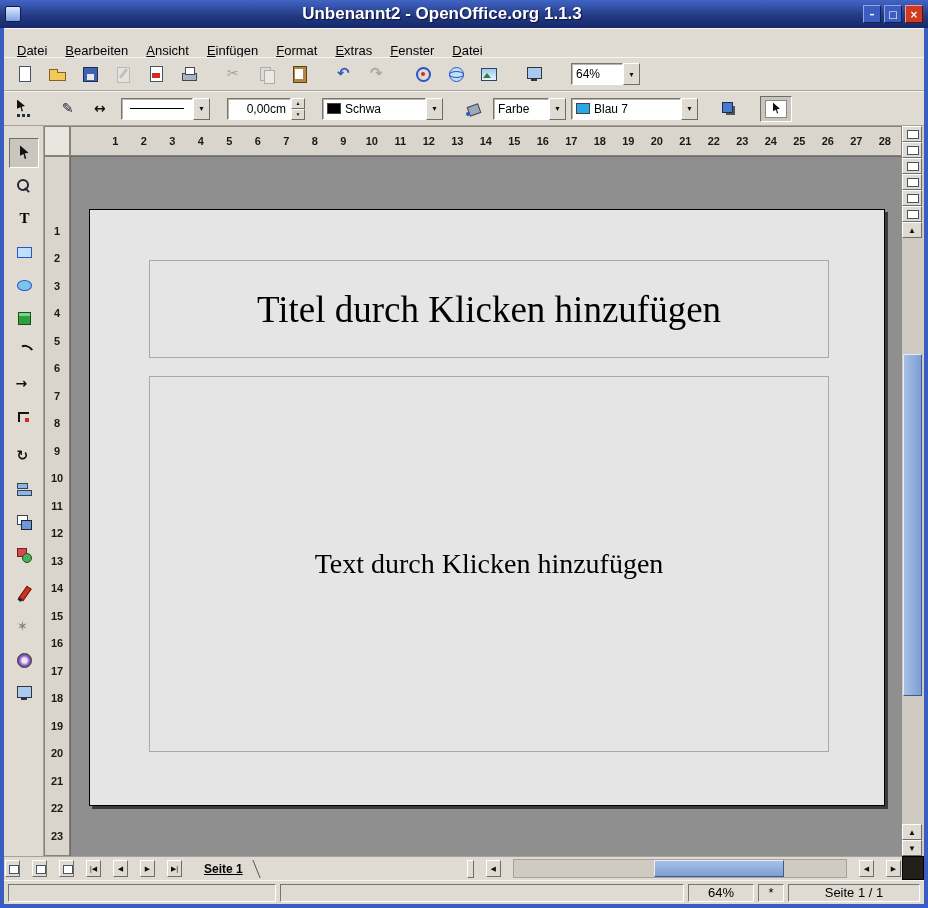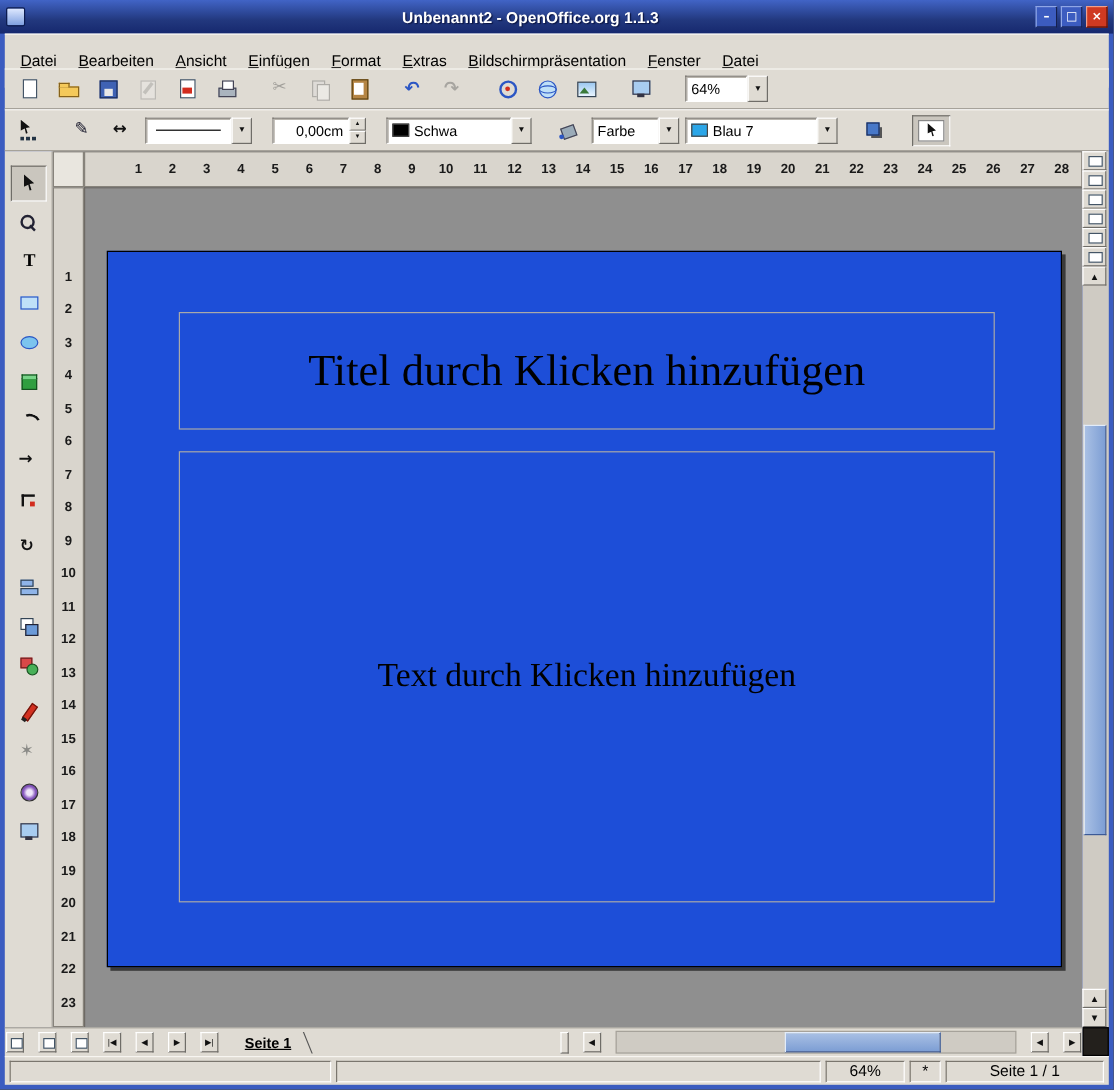--- a/index.html
+++ b/index.html
@@ -3,21 +3,21 @@
 <meta charset="utf-8">
 <style>
   html,body{margin:0;padding:0;background:#555}
   .app{position:relative;width:928px;height:908px;background:#3b5cc0;font-family:"Liberation Sans",sans-serif;overflow:hidden}
   .app *{box-sizing:border-box}
 
   
   .titlebar{position:absolute;left:0;top:0;width:928px;height:28px;
     background:linear-gradient(#4164c6,#22387e 60%,#16286e);display:flex;align-items:center;padding:0 5px}
   .win-icon{width:16px;height:16px;background:linear-gradient(#dfe9ff,#7fa0e0);border:1px solid #0c1c50;border-radius:2px;flex:none}
-  .win-title{flex:1;text-align:center;color:#fff;font-size:13px;font-weight:bold;text-shadow:1px 1px 1px #0a1440}
+  .win-title{flex:1;text-align:center;color:#fff;font-size:17px;font-weight:bold;text-shadow:1px 1px 1px #0a1440}
   .winbtns{display:flex;gap:3px}
   .wb{width:18px;height:18px;font:bold 10px "DejaVu Sans",sans-serif;color:#fff;display:flex;align-items:center;justify-content:center;
     background:#3c5cc0;border:1px solid;border-color:#8fa6e6 #14204e #14204e #8fa6e6;padding:0;cursor:default}
   .wb.close{background:#cf3a22;border-color:#f0a08c #5e1204 #5e1204 #f0a08c}
 
   
   .bar{position:absolute;left:4px;width:920px;background:#dfdbd3;border-top:1px solid #f7f5f1;border-bottom:1px solid #a6a29a}
   .menubar{top:28px;height:45px;display:flex;align-items:center;padding:16px 4px}
   .menu-item{padding:4px 9px;font-size:13px;color:#000;cursor:default}
   .menu-item::first-letter{text-decoration:underline}
@@ -53,21 +53,21 @@
 
   
   .left-toolbar{position:absolute;left:4px;top:126px;width:40px;height:730px;background:#dfdbd3;border-right:1px solid #a6a29a;
     display:flex;flex-direction:column;align-items:center;padding-top:12px}
   .dbtn{width:30px;height:30px;margin-bottom:3px;flex:none;display:flex;align-items:center;justify-content:center;background:transparent;border:1px solid transparent;padding:0}
   .dbtn.pressed{background:#cac6be;border-color:#6f6d68 #fff #fff #6f6d68}
   .gap-top{margin-top:6px}
 
   
   .canvas{position:absolute;left:70px;top:156px;width:832px;height:700px;background:#8f8f8f;border-top:1px solid #6e6a64;border-left:1px solid #6e6a64;overflow:hidden}
-  .slide{position:absolute;left:18px;top:52px;width:796px;height:597px;background:#1d4ed8;border:1px solid #000;box-shadow:3px 3px 0 #3a3a3a}
+  .slide{position:absolute;left:18px;top:52px;width:796px;height:597px;background:#e5e5e5;border:1px solid #000;box-shadow:3px 3px 0 #3a3a3a}
   .ph{position:absolute;border:1px solid #a9a9a9;display:flex;align-items:center;justify-content:center;text-align:center;color:#000}
   .title-ph{left:59px;top:50px;width:680px;height:98px;font:37px "Liberation Serif",serif}
   .text-ph{left:59px;top:166px;width:680px;height:376px;font:28px "Liberation Serif",serif}
 
   
   .vscroll{position:absolute;left:902px;top:126px;width:22px;height:730px;background:#cfcbc3;display:flex;flex-direction:column}
   .mv{width:20px;height:16px;flex:none;background:#dfdbd3;border:1px solid;border-color:#fff #6f6d68 #6f6d68 #fff;position:relative;padding:0}
   .mv::before{content:"";position:absolute;left:4px;top:3px;width:10px;height:7px;background:#fff;border:1px solid #456}
   .sbtn{width:20px;height:16px;flex:none;background:#dfdbd3;border:1px solid;border-color:#fff #6f6d68 #6f6d68 #fff;
     font-size:8px;color:#111;display:flex;align-items:center;justify-content:center;padding:0}
@@ -173,21 +173,20 @@
     </span>
   </div>
 
   <div class="bar menubar">
     <span class="menu-item">Datei</span>
     <span class="menu-item">Bearbeiten</span>
     <span class="menu-item">Ansicht</span>
     <span class="menu-item">Einfügen</span>
     <span class="menu-item">Format</span>
     <span class="menu-item">Extras</span>
-    <span class="menu-item">Bildschirmpräsentation</span>
     <span class="menu-item">Fenster</span>
     <span class="menu-item">Datei</span>
   </div>
 
   <div class="bar toolbar t1">
     <button class="tbtn">
         <i class="ic i-new"></i>
       </button>
     <button class="tbtn">
         <i class="ic i-open"></i>

